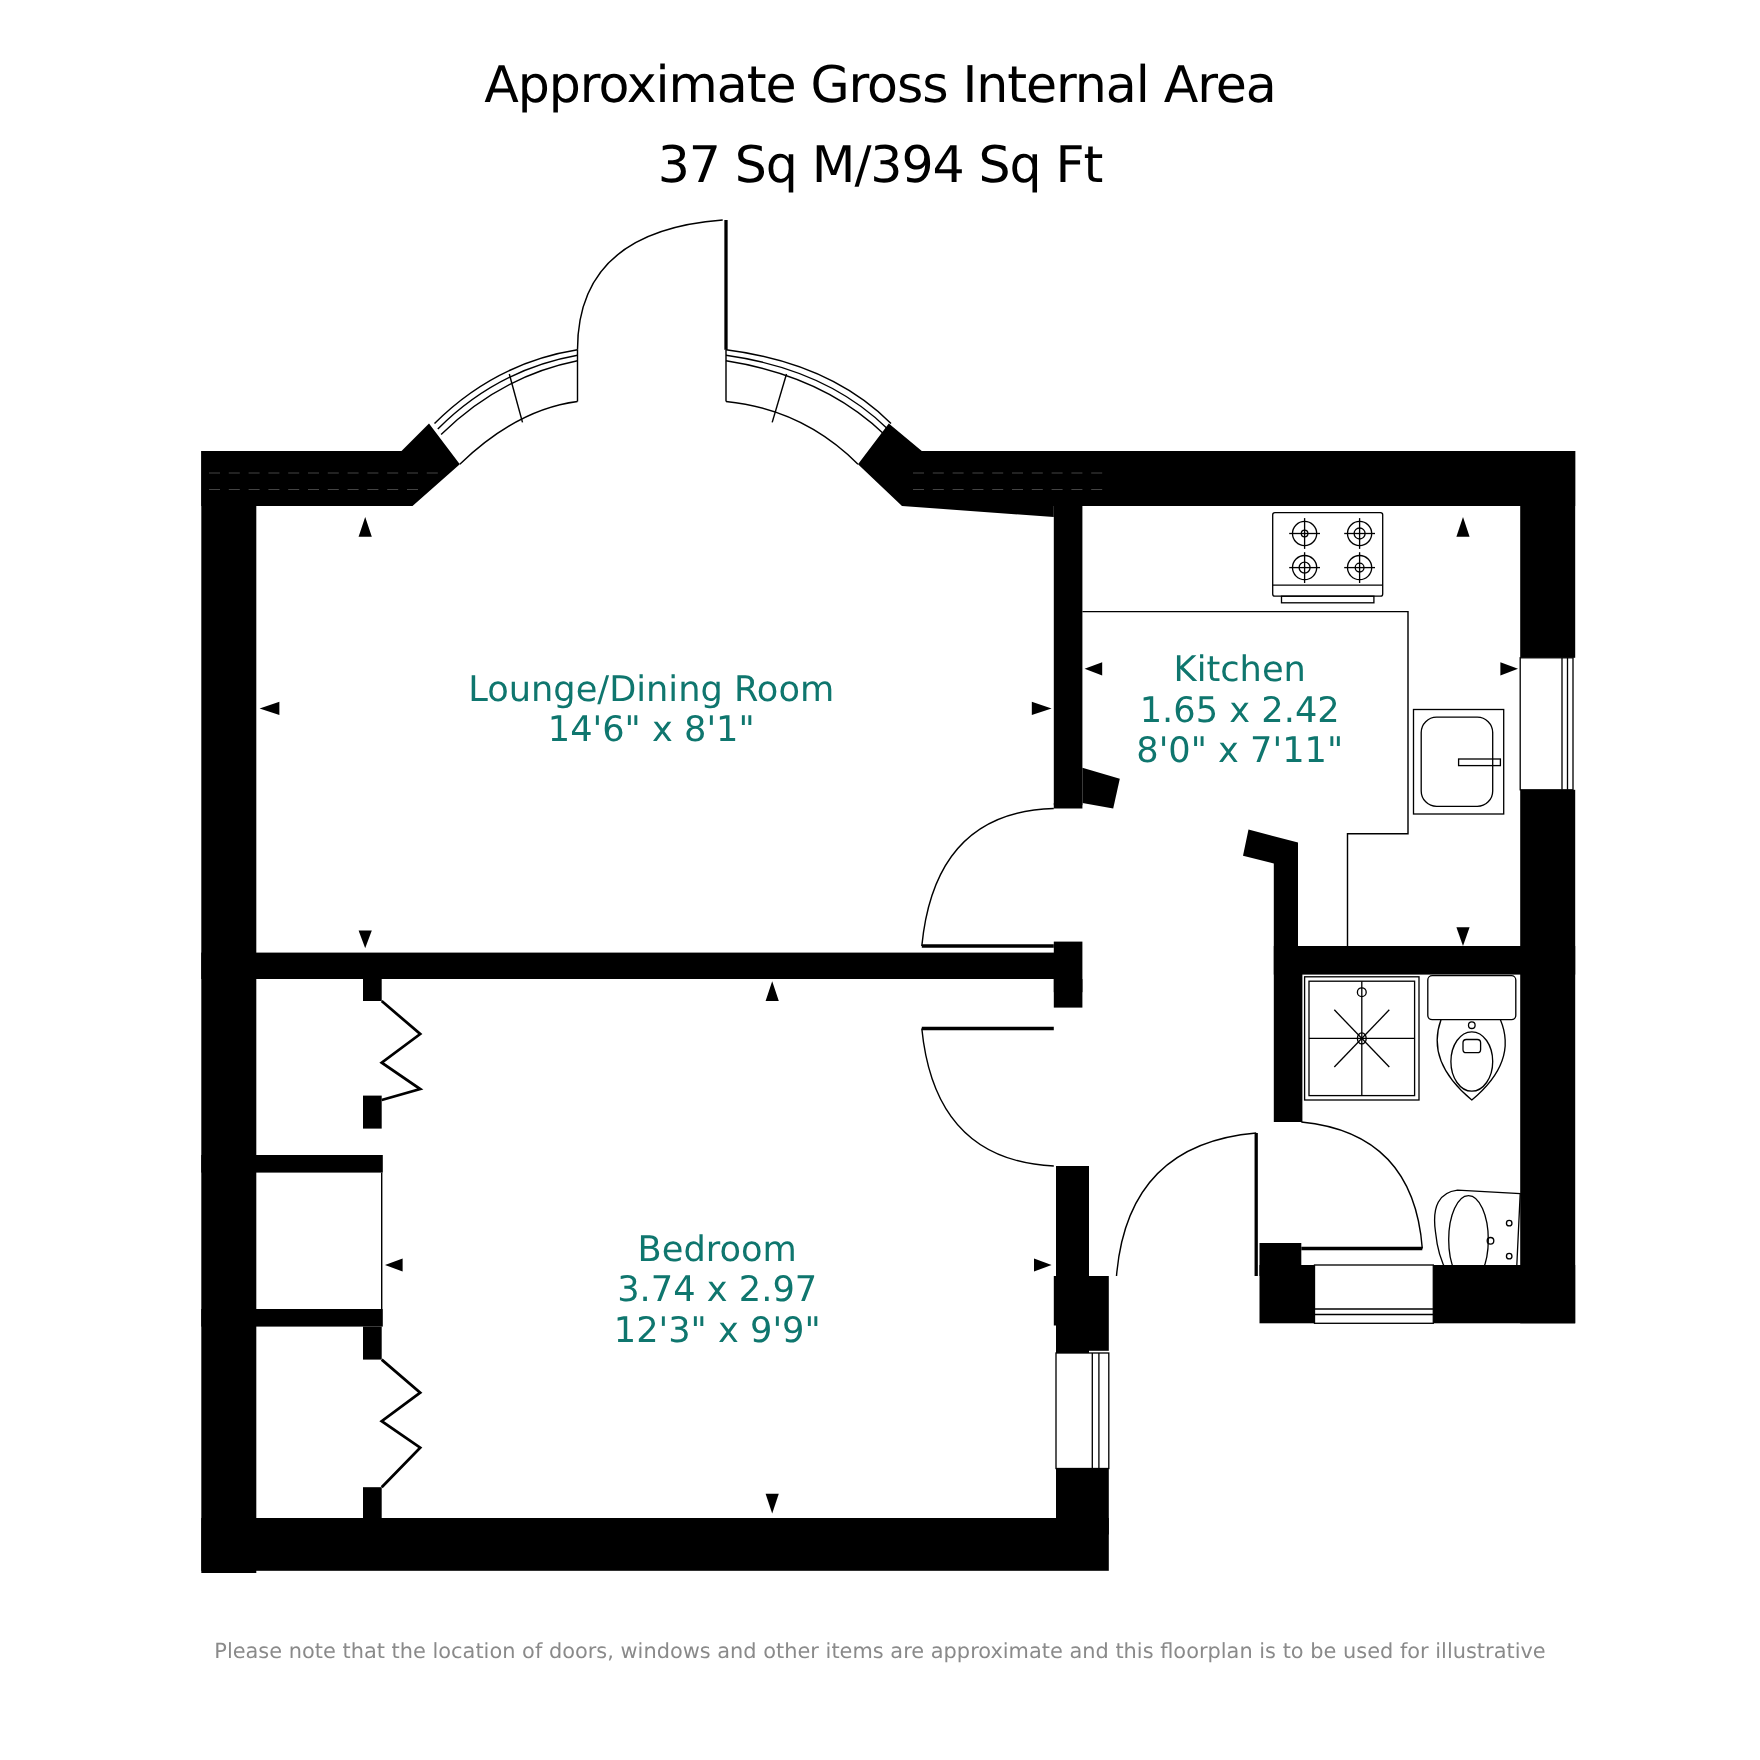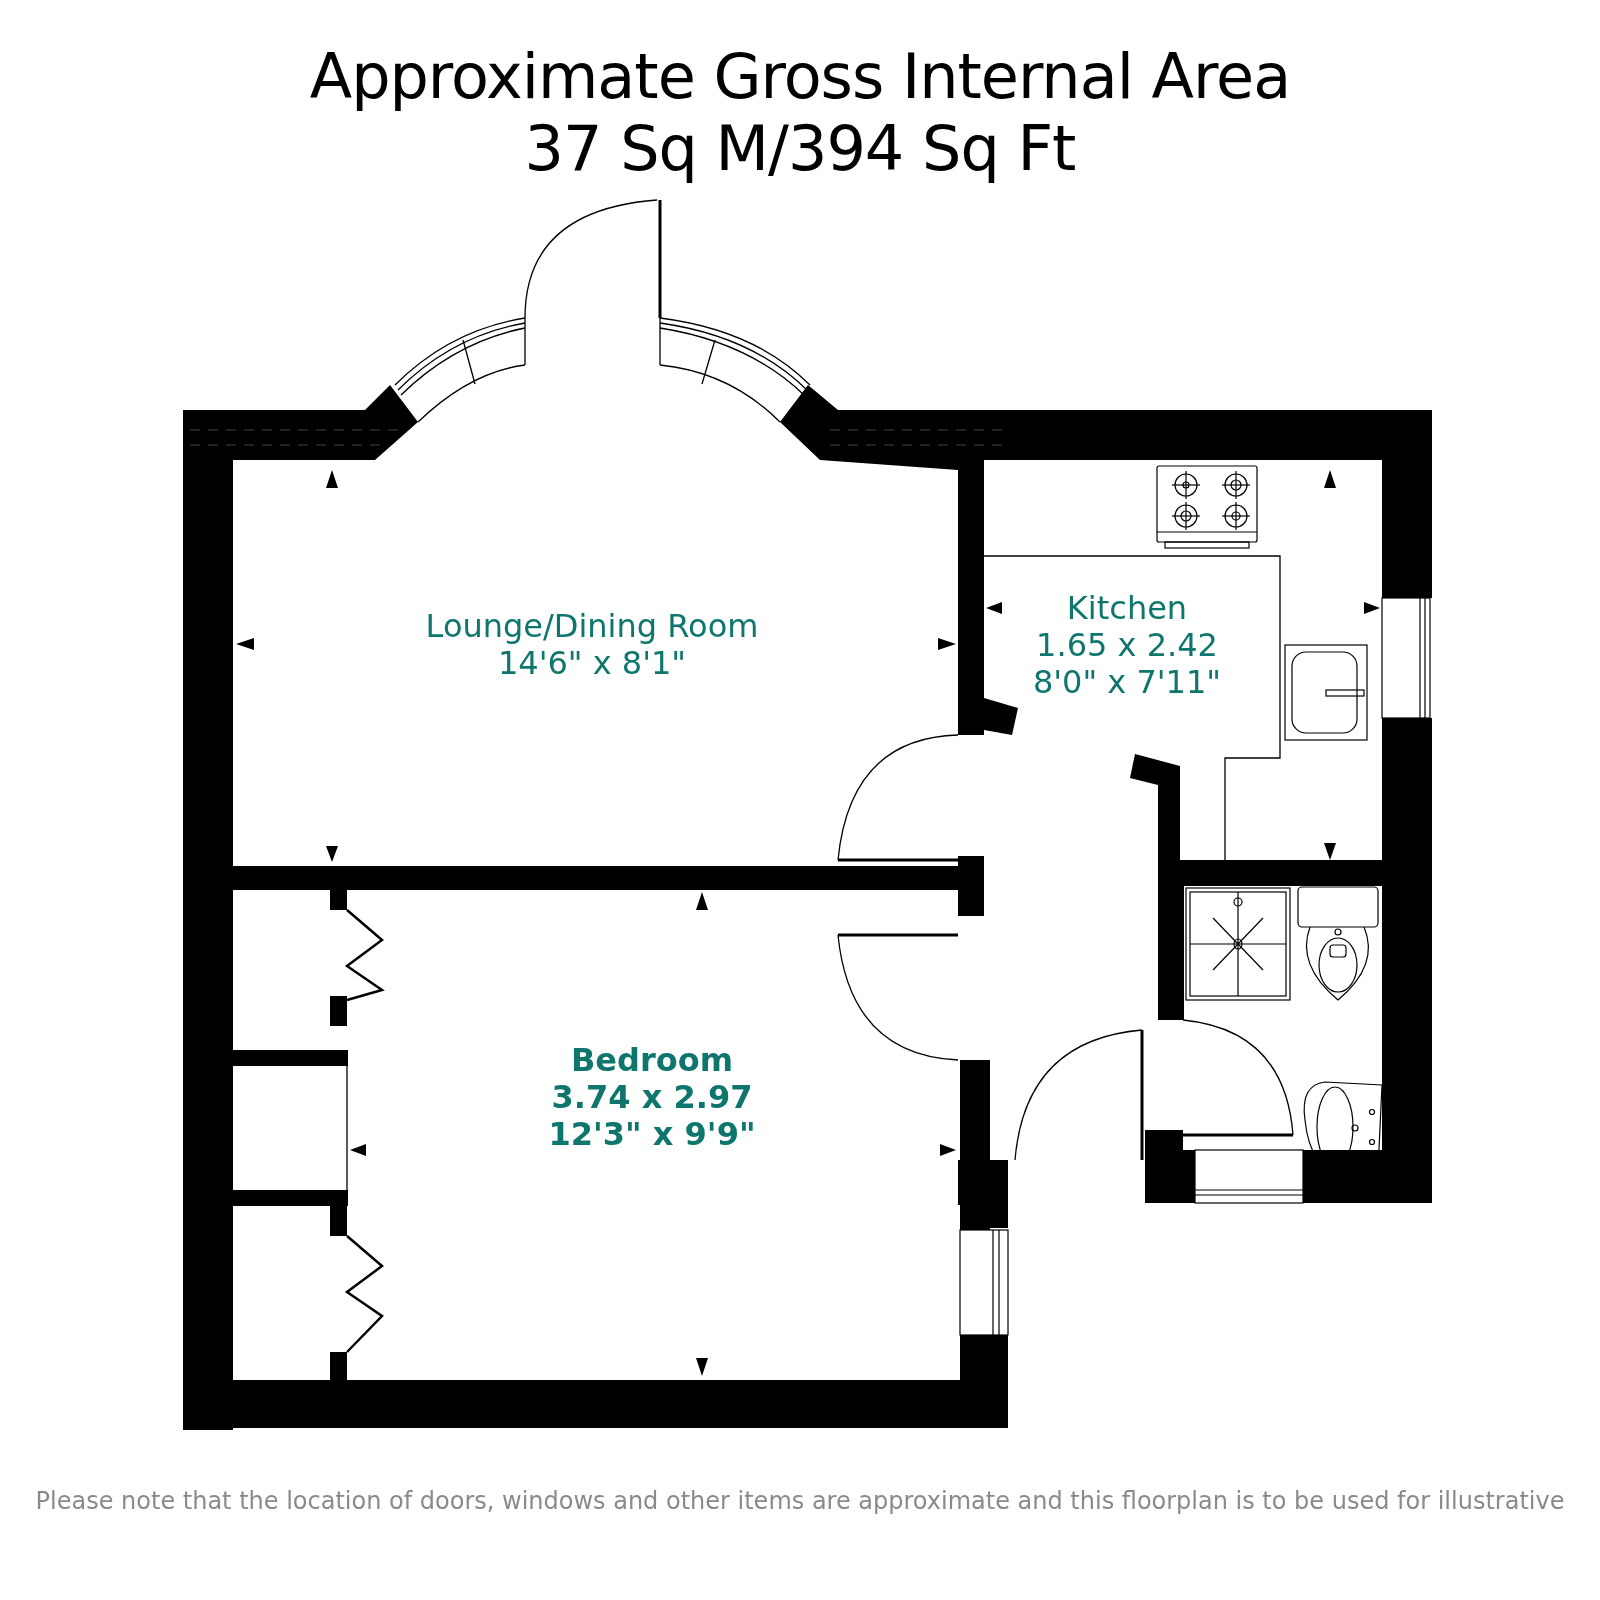--- a/index.html
+++ b/index.html
@@ -1,28 +1,28 @@
 <!DOCTYPE html>
 <html><head>
 <meta charset="utf-8">
 <style>
   html, body { margin: 0; padding: 0; background: #ffffff; }
   body { width: 1600px; height: 1600px; position: relative; overflow: hidden;
          font-family: "DejaVu Sans", sans-serif; color: #000; }
   .title { position: absolute; left: 0; width: 1600px; text-align: center;
-           font-family: "DejaVu Sans", sans-serif; font-size: 62px; line-height: 66px;
+           font-family: "DejaVu Sans", sans-serif; font-size: 46px; line-height: 66px;
            letter-spacing: -1px; color: #000; }
   #title-line1 { top: 44px; }
   #title-line2 { top: 116px; }
   svg.plan { position: absolute; left: 0; top: 0; width: 1600px; height: 1600px; }
   .room-label { position: absolute; text-align: center; font-family: "DejaVu Sans", sans-serif;
                 font-size: 32px; line-height: 37px; color: #0f766e; white-space: nowrap;
                 transform: translateX(-50%); }
   .disclaimer { position: absolute; left: 0; width: 1600px; text-align: center;
-                font-family: "DejaVu Sans", sans-serif; font-size: 24px; line-height: 27px;
+                font-family: "DejaVu Sans", sans-serif; font-size: 19px; line-height: 27px;
                 color: #8a8a8a; top: 1488px; }
 </style>
 </head>
 <body>
 
 <div class="title" id="title-line1">Approximate Gross Internal Area</div>
 <div class="title" id="title-line2">37 Sq M/394 Sq Ft</div>
 
 <svg class="plan" viewBox="0 0 1600 1600">
 
@@ -207,21 +207,21 @@
   <div>Lounge/Dining Room</div>
   <div>14'6" x 8'1"</div>
 </div>
 
 <div class="room-label" style="left:1127px; top:590px;">
   <div>Kitchen</div>
   <div>1.65 x 2.42</div>
   <div>8'0" x 7'11"</div>
 </div>
 
-<div class="room-label" style="left:652px; top:1042px;font-weight:bold;">
+<div class="room-label" style="left:652px; top:1117px;">
   <div>Bedroom</div>
   <div>3.74 x 2.97</div>
   <div>12'3" x 9'9"</div>
 </div>
 
 <div class="disclaimer">
   <div>Please note that the location of doors, windows and other items are approximate and this floorplan is to be used for illustrative</div>
 </div>
 
 </body></html>

